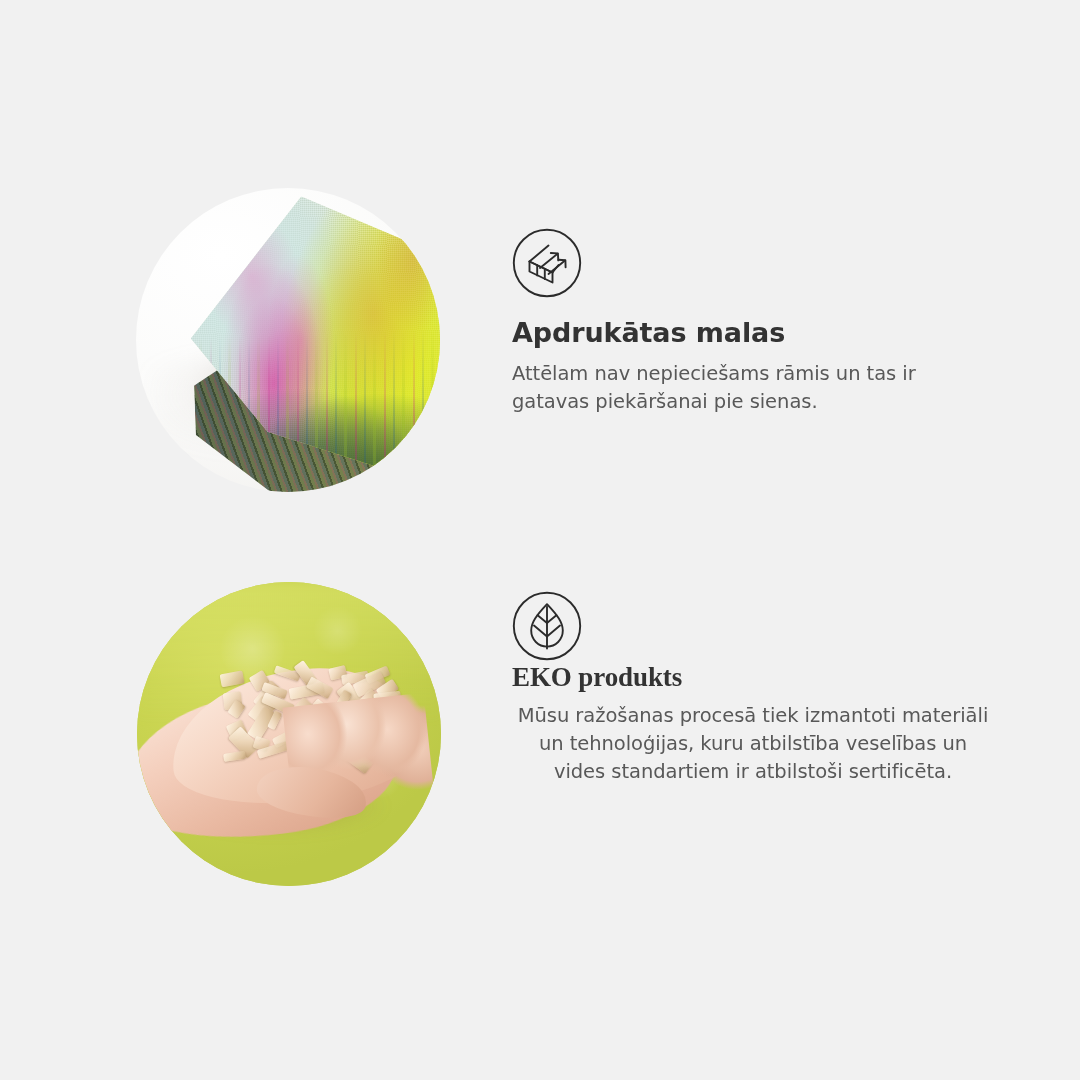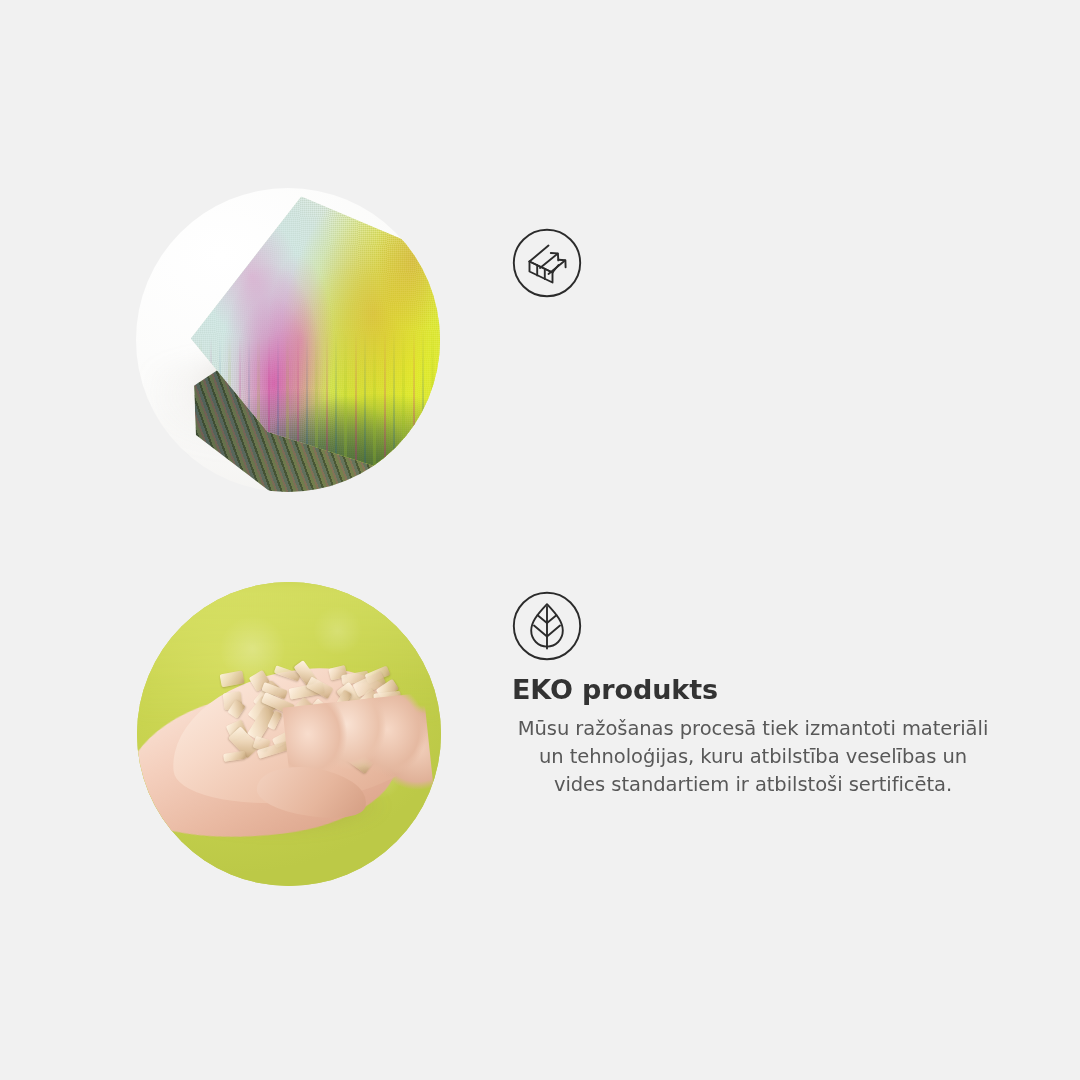--- a/index.html
+++ b/index.html
@@ -237,21 +237,21 @@
 
   .feature-title {
     margin: 0;
     font-size: 27px;
     font-weight: 700;
     color: #333333;
     letter-spacing: -0.1px;
     line-height: 1.2;
   }
   .title-1 { margin-top: 19px; }
-  .title-2 { margin-top: 13px; }
+  .title-2 { margin-top: 0; font-family: Liberation Serif, serif; }
 
   .feature-body {
     margin: 0;
     font-size: 19.5px;
     font-weight: 400;
     color: #585858;
     line-height: 1.42;
     letter-spacing: -0.05px;
     max-width: 482px;
   }
@@ -287,21 +287,23 @@
           <path d="M17.5 33.5 L36.5 17.5"></path>
           <path d="M40.5 44.5 L46.5 37.0"></path>
 
           <path d="M28.0 40.0 L45.5 25.8"></path>
           <path d="M38.8 25.0 L45.9 25.4 L46.3 32.4"></path>
           <path d="M36.5 46.0 L53.0 32.6"></path>
           <path d="M46.4 31.8 L53.4 32.2 L53.6 39.2"></path>
         </svg>
       </span>
 
-
+      <h2 class="feature-title title-1">Apdrukātas malas</h2>
+
+      <p class="feature-body body-1">Attēlam nav nepieciešams rāmis un tas ir gatavas piekāršanai pie sienas.</p>
     </div>
   </div>
 
   <div class="feature feature-2">
 
     <div class="media media-2">
       <div class="eco-scene">
         <div class="eco-blur-top"></div>
         <div class="hand-shadow"></div>
         <div class="hand-lower"></div>

